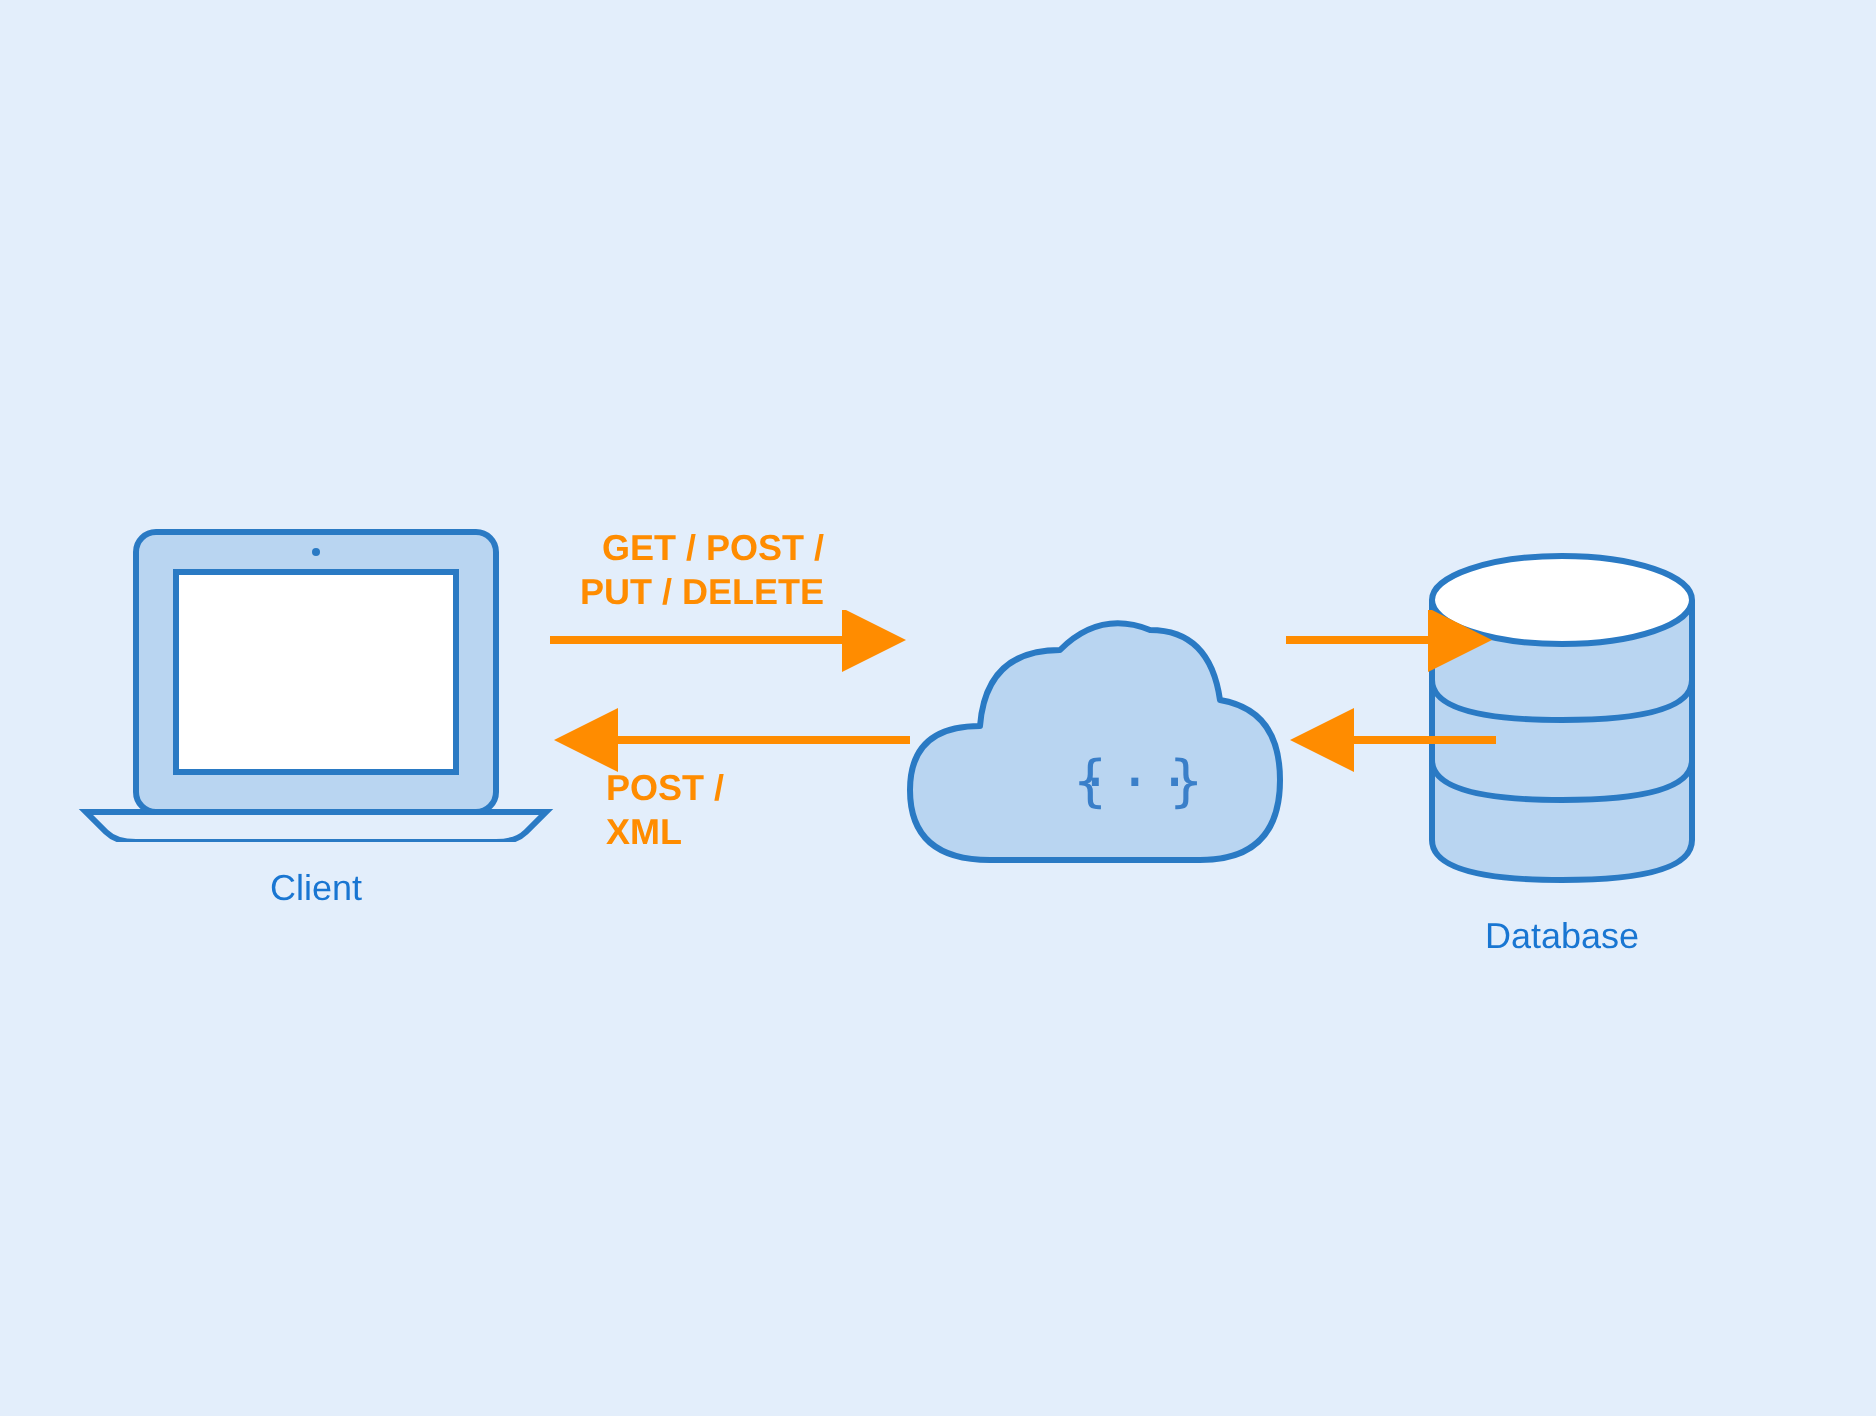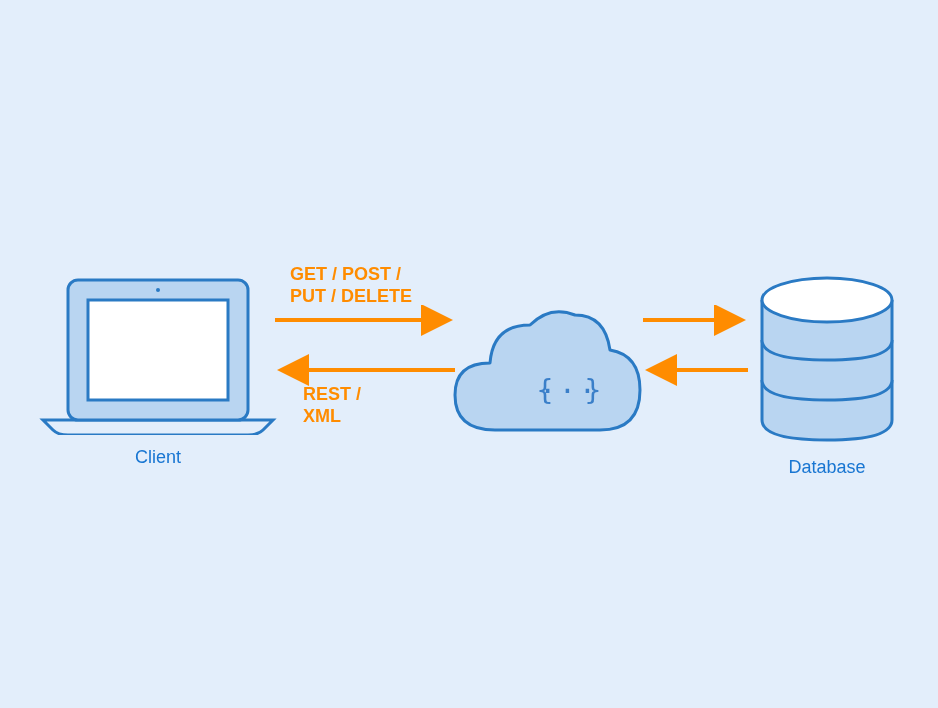--- a/index.html
+++ b/index.html
@@ -37,21 +37,21 @@
       fill: #3a7fc9;
       font-size: 28px;
       font-weight: normal;
     }
   </style>
 </head>
 <body>
 
 <div class="diagram-container">
 
-  <div class="node" style="left: 38px; top: 275px;">
+  <div class="node" style="left: 38px; top: 261px;">
     <svg width="240" height="160" viewBox="0 0 240 160">
 
       <path d="M 5 145 L 235 145 L 225 155 Q 220 160 210 160 L 30 160 Q 20 160 15 155 Z" fill="none" stroke="#2a7ac4" stroke-width="3"></path>
 
       <rect x="30" y="5" width="180" height="140" rx="10" ry="10" fill="#b9d5f1" stroke="#2a7ac4" stroke-width="3"></rect>
 
       <rect x="50" y="25" width="140" height="100" fill="white" stroke="#2a7ac4" stroke-width="3"></rect>
 
       <circle cx="120" cy="15" r="2" fill="#2a7ac4"></circle>
     </svg>
@@ -67,21 +67,21 @@
                Q 105 10 130 20 
                Q 160 20 165 55 
                Q 195 60 195 95 
                Q 195 135 155 135 Z" fill="#b9d5f1" stroke="#2a7ac4" stroke-width="3" stroke-linejoin="round"></path>
       <text x="100" y="105" text-anchor="middle" class="code-text">{</text>
       <text x="124" y="98" text-anchor="middle" class="code-text" font-size="10" letter-spacing="3">...</text>
       <text x="148" y="105" text-anchor="middle" class="code-text">}</text>
     </svg>
   </div>
 
-  <div class="node" style="left: 752px; top: 270px; text-align: center;">
+  <div class="node" style="left: 706px; top: 270px; text-align: center;">
     <svg width="150" height="175" viewBox="0 0 150 175">
 
       <path d="M 10 110 L 10 150 Q 10 170 75 170 Q 140 170 140 150 L 140 110" fill="#b9d5f1" stroke="#2a7ac4" stroke-width="3"></path>
 
       <path d="M 10 70 L 10 110 Q 10 130 75 130 Q 140 130 140 110 L 140 70" fill="#b9d5f1" stroke="#2a7ac4" stroke-width="3"></path>
 
       <path d="M 10 30 L 10 70 Q 10 90 75 90 Q 140 90 140 70 L 140 30" fill="#b9d5f1" stroke="#2a7ac4" stroke-width="3"></path>
 
       <ellipse cx="75" cy="30" rx="65" ry="22" fill="white" stroke="#2a7ac4" stroke-width="3"></ellipse>
     </svg>
@@ -98,18 +98,18 @@
     <line x1="5" y1="15" x2="175" y2="15" stroke="#ff8c00" stroke-width="4" marker-end="url(#arrowhead-orange)"></line>
 
     <line x1="185" y1="65" x2="15" y2="65" stroke="#ff8c00" stroke-width="4" marker-end="url(#arrowhead-orange)"></line>
   </svg>
 
   <svg style="position:absolute; left:638px; top:305px;" width="120" height="100">
     <line x1="5" y1="15" x2="100" y2="15" stroke="#ff8c00" stroke-width="4" marker-end="url(#arrowhead-orange)"></line>
     <line x1="110" y1="65" x2="15" y2="65" stroke="#ff8c00" stroke-width="4" marker-end="url(#arrowhead-orange)"></line>
   </svg>
 
-  <div class="arrow-label" style="left:290px; top:263px; line-height:22px;">GET / POST /
+  <div class="arrow-label" style="left:290px; top:263px; line-height:22px;text-align:right;">GET / POST /
 PUT / DELETE</div>
-  <div class="arrow-label" style="left:303px; top:383px; line-height:22px;">REST /
+  <div class="arrow-label" style="left:303px; top:383px; line-height:22px;">POST /
 XML</div>
 
 </div>
 
 </body></html>

